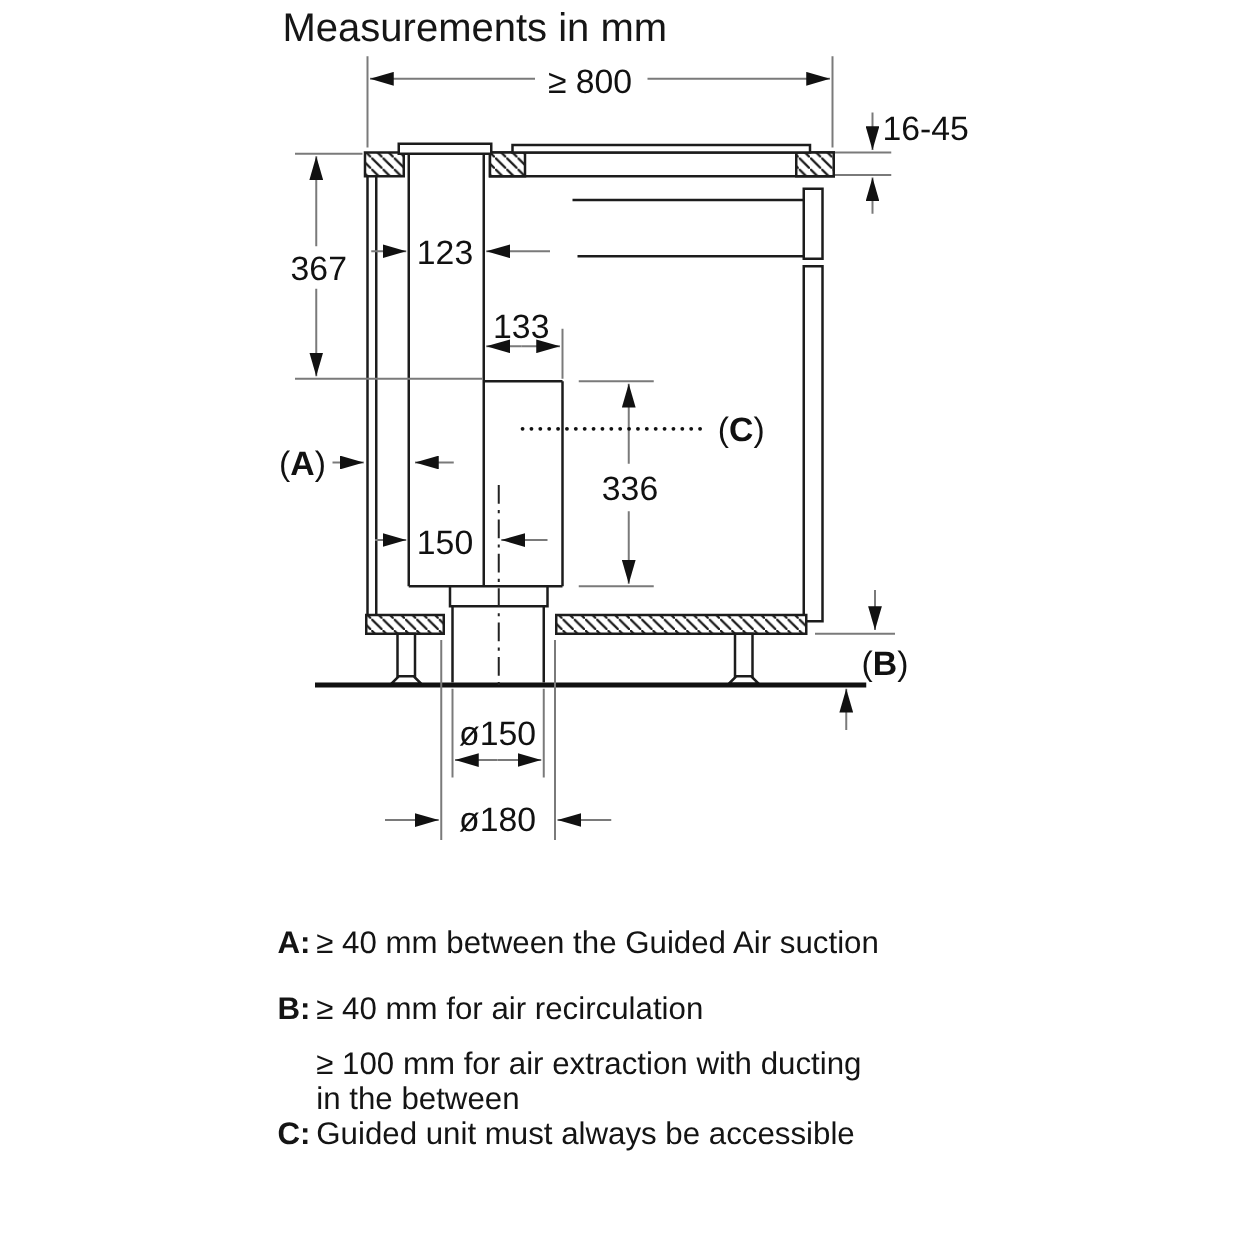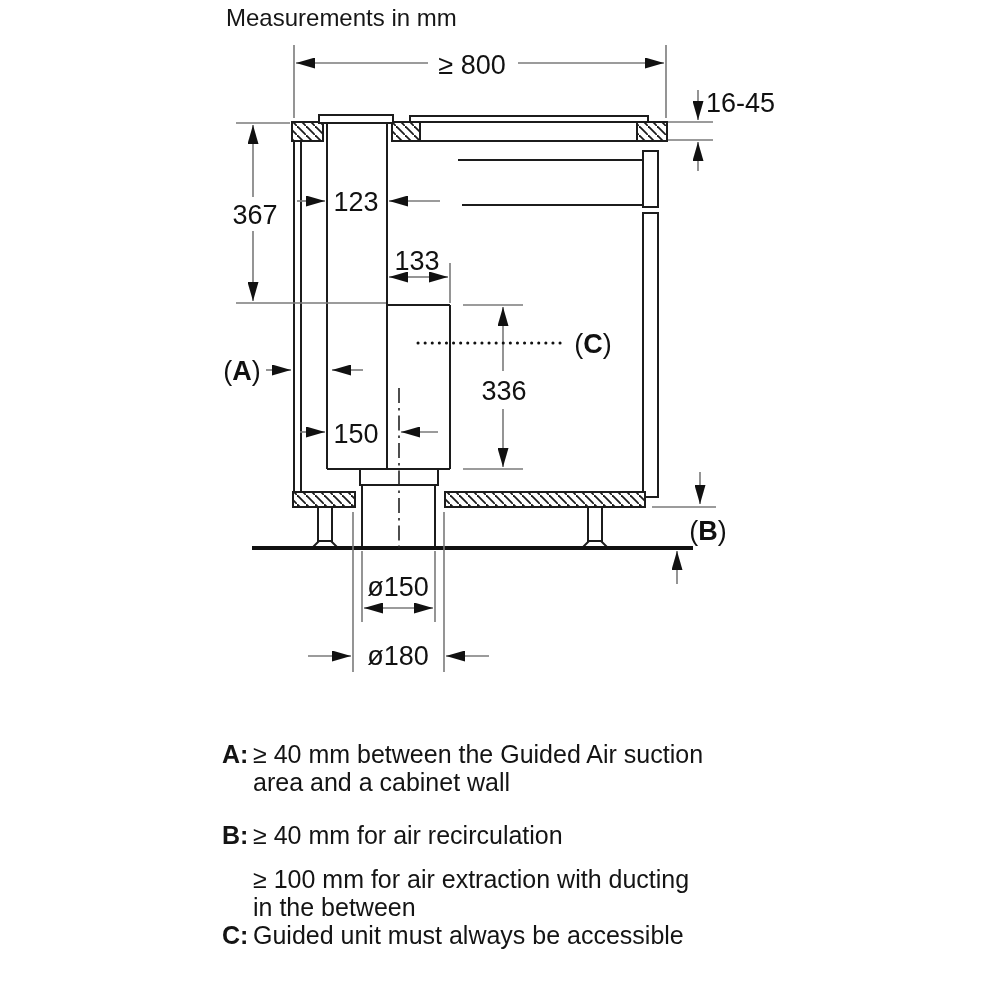--- a/index.html
+++ b/index.html
@@ -1,18 +1,18 @@
 <!DOCTYPE html>
 <html><head>
 <meta charset="utf-8">
 <style>
   html,body{margin:0;padding:0;background:#fff;}
   .stage{position:relative;width:1000px;height:1000px;background:#fff;overflow:hidden;
          font-family:"Liberation Sans", sans-serif;color:#111;}
-  .title{position:absolute;left:226px;top:4px;font-size:24px;color:#161616;}
+  .title{position:absolute;left:226px;top:4px;font-size:32px;color:#161616;}
   svg text{font-family:"Liberation Sans", sans-serif;fill:#111;}
   .dimtxt{font-size:27px;}
   .lbltxt{font-size:27px;}
   .lbl-b{font-weight:bold;}
   .legend{position:absolute;left:222px;top:740px;width:560px;font-size:25px;line-height:28px;color:#141414;}
   .lg-row{display:flex;align-items:flex-start;}
   .lg-key{width:31px;flex:0 0 31px;font-weight:bold;}
   .lg-row.m1{margin-top:25px;}
   .lg-row.m2{margin-top:16px;}
   .lg-text div:empty{display:none;}
@@ -175,21 +175,20 @@
       <text class="lbltxt" x="708" y="540" text-anchor="middle"><tspan>(</tspan><tspan class="lbl-b">B</tspan><tspan>)</tspan></text>
     </g>
   </svg>
 
   
   <div class="legend">
     <div class="lg-row">
       <span class="lg-key">A:</span>
       <span class="lg-text">
         <div>≥ 40 mm between the Guided Air suction</div>
-        <div>area and a cabinet wall</div>
       </span>
     </div>
     <div class="lg-row m1">
       <span class="lg-key">B:</span>
       <span class="lg-text">
         <div>≥ 40 mm for air recirculation</div>
 
       </span>
     </div>
     <div class="lg-row m2">

